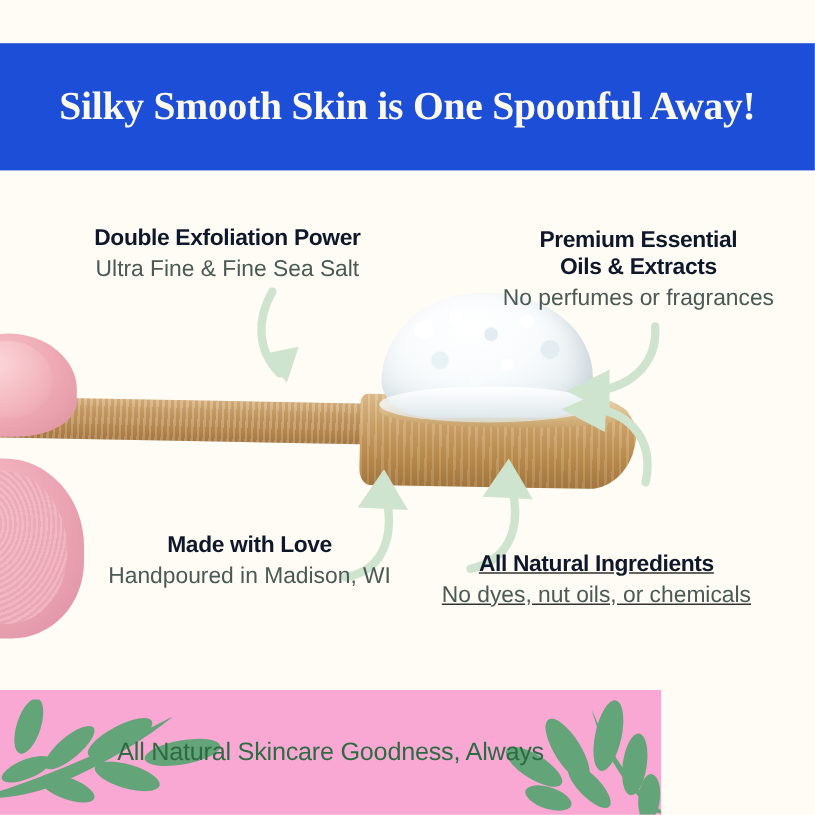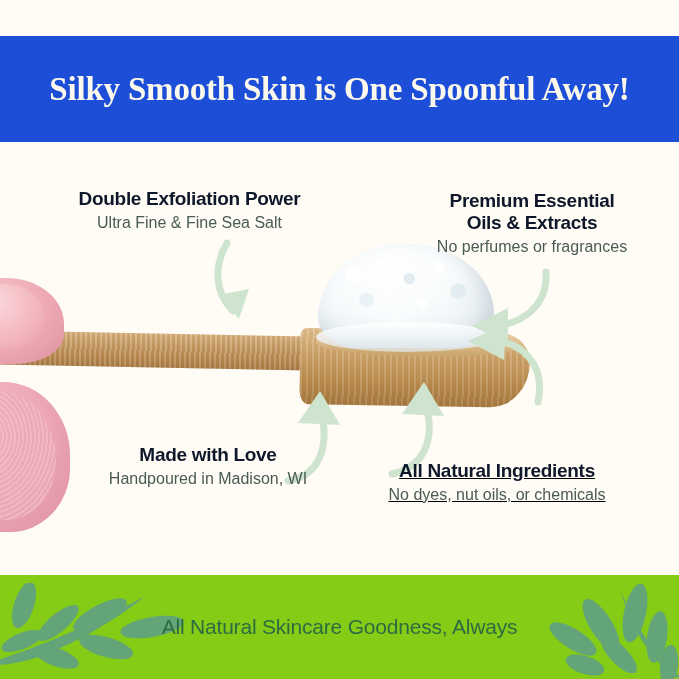--- a/index.html
+++ b/index.html
@@ -202,40 +202,40 @@
   .feature-title {
     color: #0f172a;
     font-size: 19px;
     font-weight: bold;
     line-height: 1.15;
     letter-spacing: -0.3px;
     white-space: pre-line;
   }
   .feature-sub {
     color: #4a5a55;
-    font-size: 16px;
+    font-size: 19px;
     line-height: 1.3;
     margin-top: 3px;
     white-space: nowrap;
   }
 
   .f-exfoliation { left: 12px;  top: 188px; width: 355px; }
   .f-oils        { left: 396px; top: 190px; width: 272px; }
   .f-spoon       { left: 440px; top: 380px; width: 236px; }
   .f-love        { left: 58px;  top: 444px; width: 300px; }
   .f-natural     { left: 338px; top: 460px; width: 318px; text-decoration: underline; }
 
   
   .footer-band {
     position: absolute;
     left: 0;
     top: 575px;
-    width: 679px;
+    width: 551px;
     height: 104px;
-    background: #84cc16;
+    background: #f9a8d4;
     overflow: hidden;
     display: flex;
     align-items: center;
     justify-content: center;
   }
   .footer-text {
     color: #2d6b43;
     font-size: 21px;
     font-weight: 500;
     letter-spacing: -0.2px;

